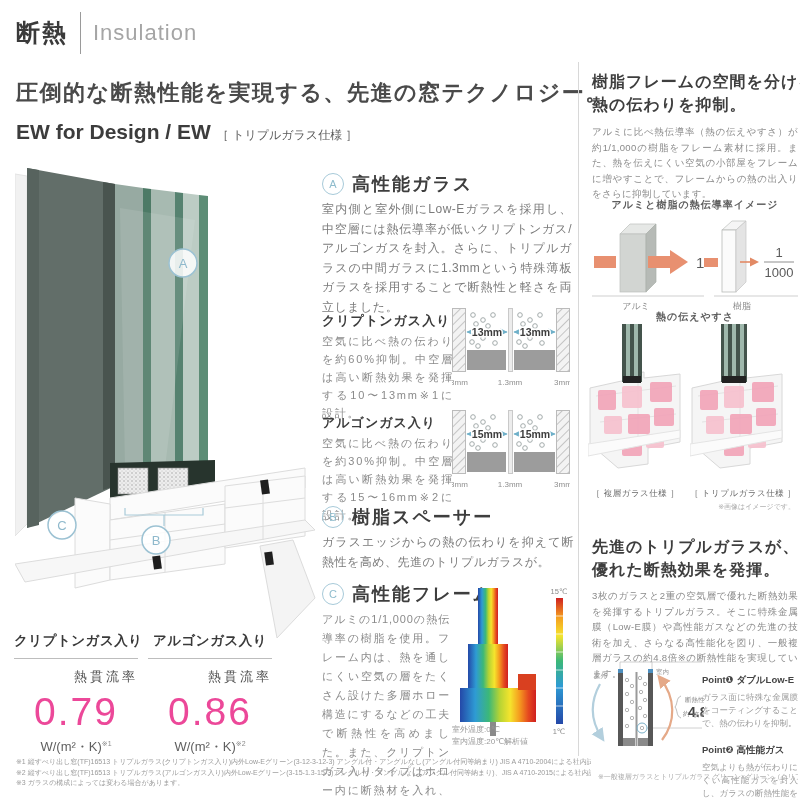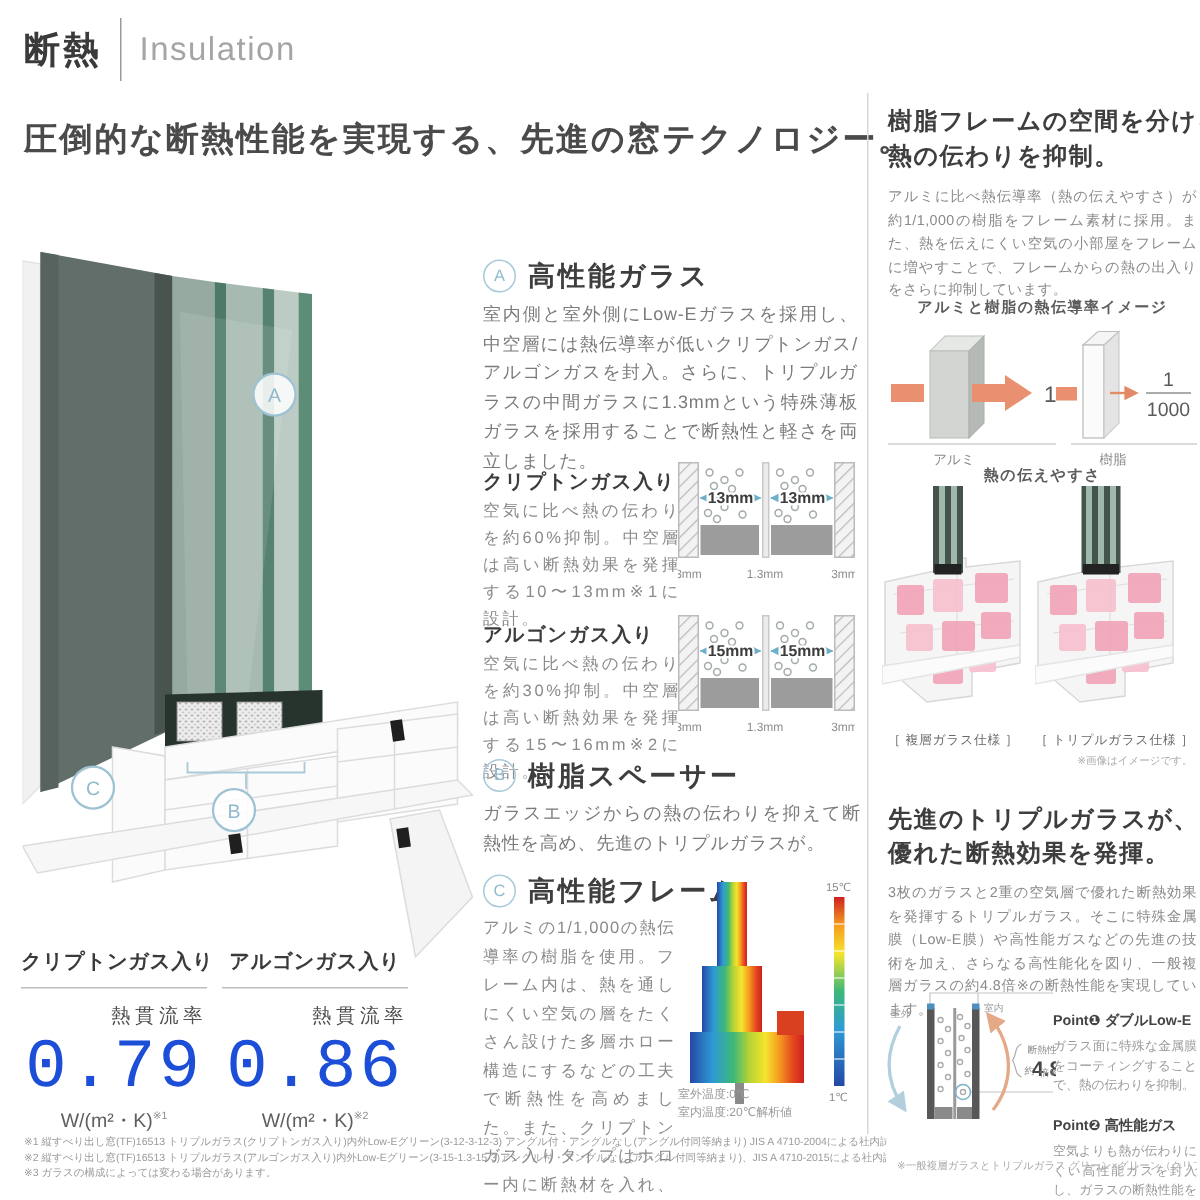--- a/index.html
+++ b/index.html
@@ -29,39 +29,42 @@
   .mini-title{font-size:10px;font-weight:bold;color:#5d5d5d;letter-spacing:1px;text-align:center;}
   .mini-label{font-size:8.5px;color:#6a6a6a;text-align:center;letter-spacing:.5px;white-space:nowrap;}
   .tiny-note{font-size:7px;color:#ababab;text-align:right;white-space:nowrap;overflow:hidden;}
   .pt-title{font-size:9.5px;font-weight:bold;color:#444;white-space:nowrap;margin-top:24px;}
   .pt-body{font-size:8.5px;line-height:13px;color:#9a9a9a;text-align:justify;}
   
   .stat{width:124px;text-align:center;}
   .stat-label{font-size:13.5px;font-weight:bold;color:#3a3a3a;letter-spacing:.5px;padding-bottom:8px;
               border-bottom:1px solid #bdbdbd;white-space:nowrap;}
   .stat-metric{font-size:13px;color:#4f4f4f;letter-spacing:3px;padding-top:9px;text-align:right;}
-  .stat-value{font-size:46px;color:#1d4ed8;letter-spacing:2px;line-height:52px;font-family:Liberation Mono, monospace;}
+  .stat-value{font-size:39px;color:#ec4899;letter-spacing:2px;line-height:52px;}
   .stat-unit{font-size:13px;color:#5f5f5f;}
   .stat-unit sup{font-size:7px;color:#8a8a8a;}
   .foot{font-size:7px;line-height:10.5px;color:#9a9a9a;white-space:nowrap;overflow:hidden;width:575px;}
   .vdiv{width:1px;background:#d8d8d8;}
   .cap{font-size:8px;line-height:12px;color:#9a9a9a;}
 </style>
 </head>
 <body>
 
 <div class="page">
 
   <div class="abs" style="left:16px;top:12px;display:flex;align-items:center;gap:12px;">
     <span class="hdr-jp">断熱</span>
     <span class="hdr-div"></span>
     <span class="hdr-en">Insulation</span>
   </div>
 
   <div class="abs headline" style="left:16px;top:78px;">圧倒的な断熱性能を実現する、先進の窓テクノロジー。</div>
+  <div class="abs" style="left:16px;top:120px;">
+    <span class="product">EW for Design / EW</span><span class="spec">［ トリプルガラス仕様 ］</span>
+  </div>
 
   <svg class="abs" style="left:15px;top:168px;" width="305" height="472" viewBox="0 0 305 472">
     <defs>
       <pattern id="sp" width="4" height="4" patternUnits="userSpaceOnUse">
         <rect width="4" height="4" fill="#ededed"></rect>
           <circle cx="1" cy="1" r=".7" fill="#9a9a9a"></circle>
           <circle cx="3" cy="3" r=".6" fill="#bdbdbd"></circle>
       </pattern>
     </defs>
 

